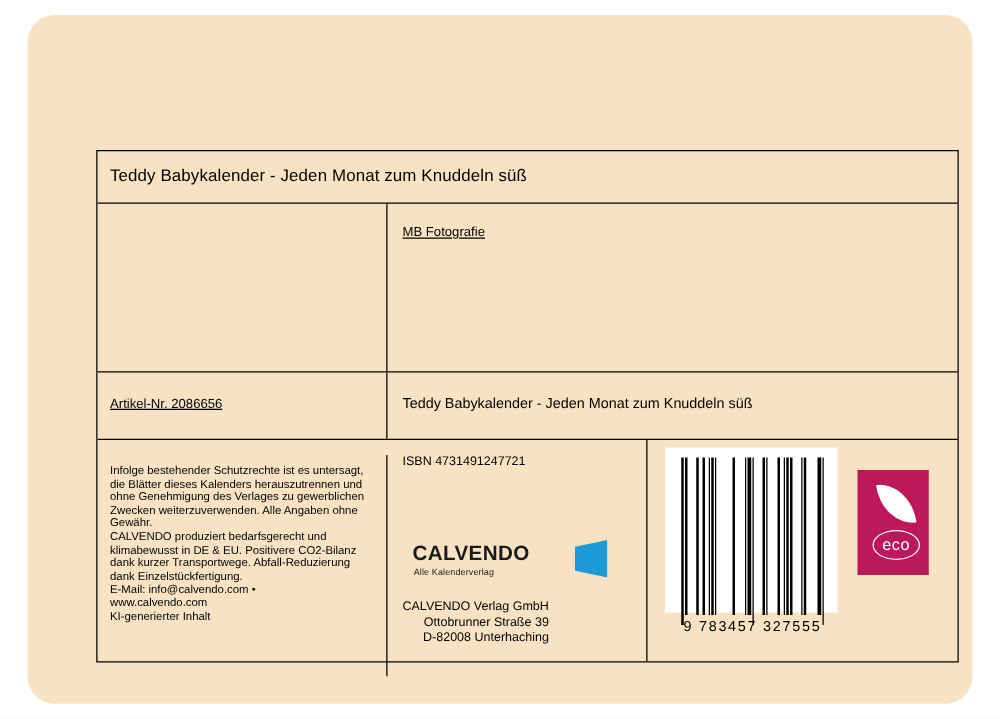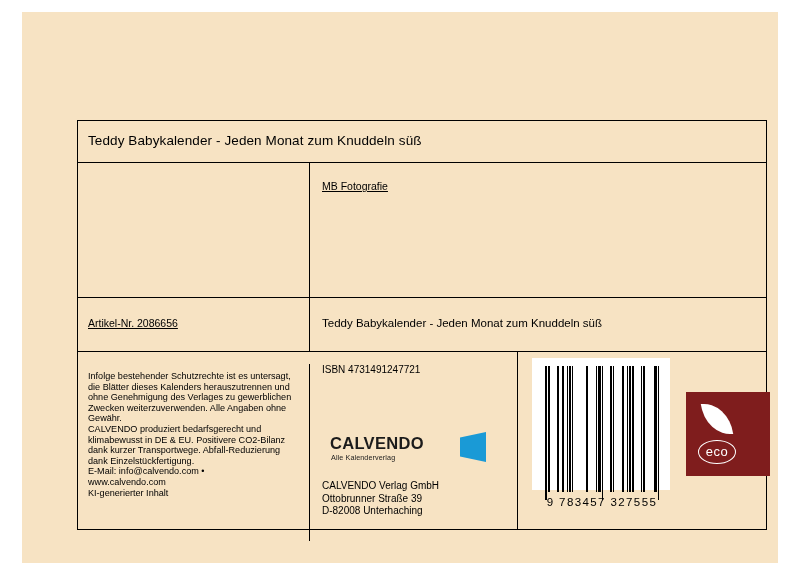--- a/index.html
+++ b/index.html
@@ -19,20 +19,21 @@
     background: #ffffff;
     overflow: hidden;
   }
   .cover {
     position: absolute;
     left: 22px;
     top: 12px;
     width: 756px;
     height: 551px;
     background: #f7e3c3;
+    border-radius: 22px;
   }
   .sheet {
     position: absolute;
     left: 55px;
     top: 108px;
     width: 690px;
     height: 410px;
     border: 1.5px solid #000;
     box-sizing: border-box;
     background: transparent;
@@ -193,20 +194,21 @@
     clip-path: polygon(0% 18%, 100% 0%, 100% 100%, 0% 82%);
   }
   .pub-addr {
     position: absolute;
     left: 12px;
     top: 128px;
     font-size: 10px;
     line-height: 12.6px;
     color: #000;
     white-space: pre-wrap;
+    text-align: right;
   }
   .cell-barcode {
     position: absolute;
     left: 440px;
     top: 0;
     width: 250px;
     height: 100%;
     box-sizing: border-box;
   }
   .barcode-box {
@@ -238,24 +240,24 @@
     width: 132px;
     font-size: 11.5px;
     letter-spacing: 1.4px;
     color: #000;
     text-align: center;
     font-family: "Liberation Sans", sans-serif;
   }
   .eco {
     position: absolute;
     left: 168px;
-    top: 40px;
-    width: 84px;
+    top: 24px;
+    width: 57px;
     height: 84px;
-    background: #7f1d1d;
+    background: #be185d;
   }
   .eco-leaf {
     position: absolute;
     left: 17px;
     top: 10px;
     width: 28px;
     height: 34px;
     background: #ffffff;
     border-radius: 0 100% 0 100%;
     transform: rotate(-8deg);

